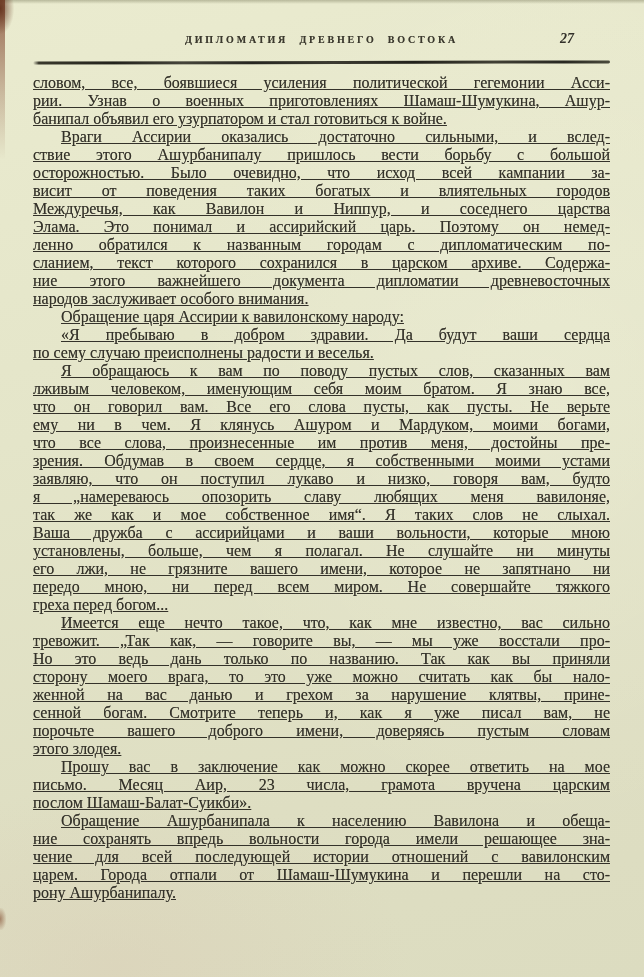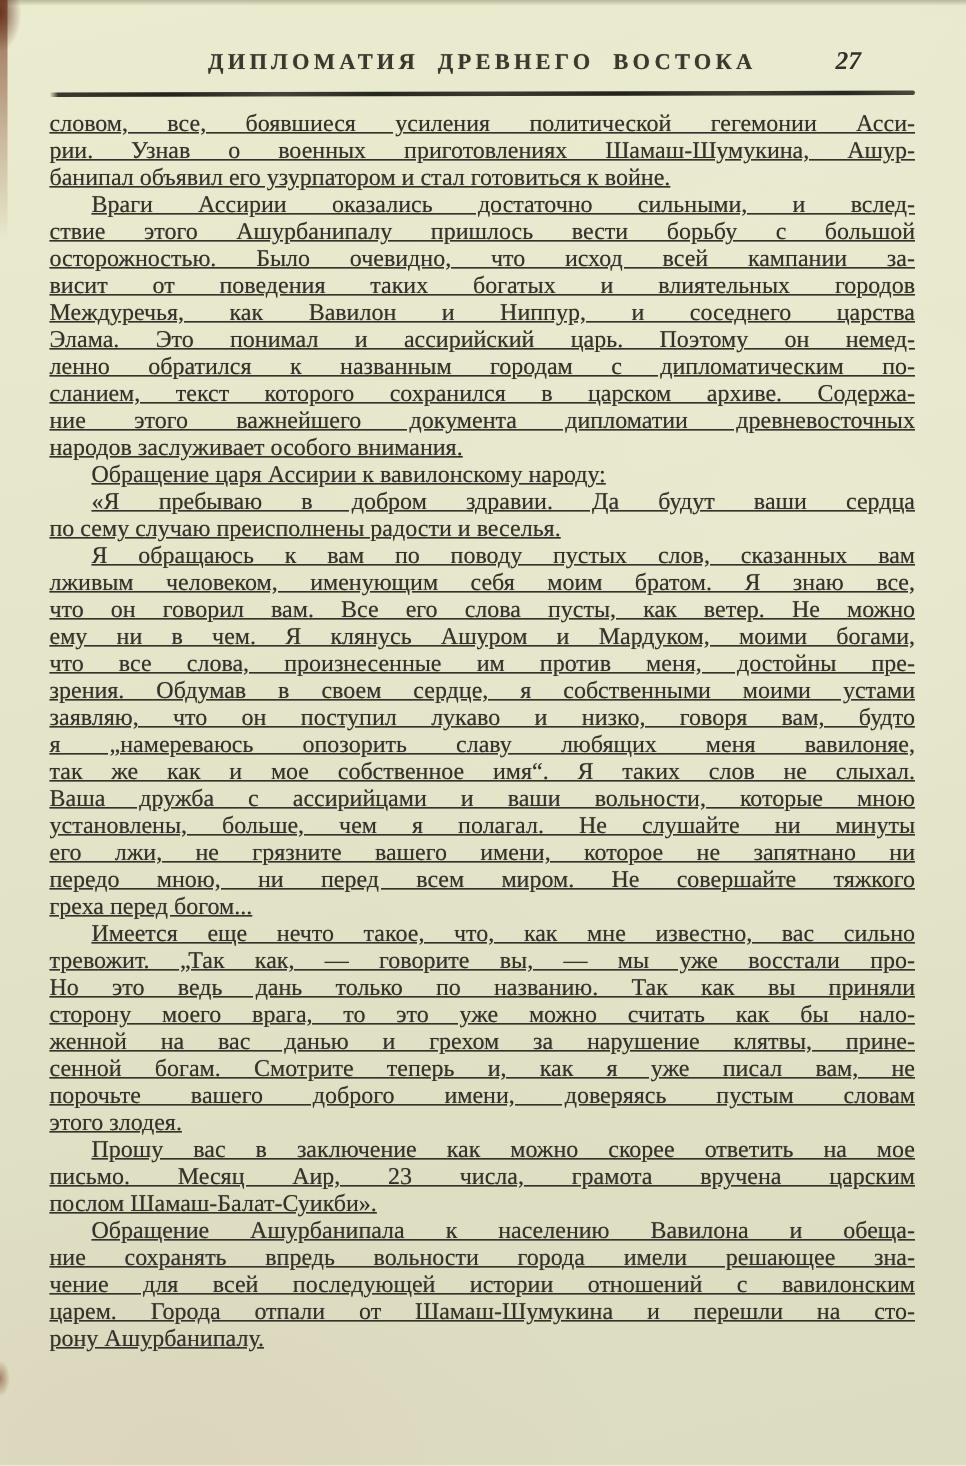--- a/index.html
+++ b/index.html
@@ -33,27 +33,27 @@
   .notch-stain {
     position: absolute; top: 908px; left: 0; width: 6px; height: 22px;
     background: radial-gradient(ellipse at 0% 50%, rgba(118,58,28,0.55), rgba(118,58,28,0) 78%);
   }
   
   .running-head {
     position: absolute; top: 34px; left: 33px; width: 577px; height: 20px;
   }
   .head-title {
     position: absolute; left: 0; right: 0; text-align: center;
-    font-size: 15px; font-weight: bold; letter-spacing: 2.8px; word-spacing: 6px;
+    font-size: 10px; font-weight: bold; letter-spacing: 2.8px; word-spacing: 6px;
     color: #3b392e;
     text-shadow: 0 0 0.5px rgba(52,50,40,0.55);
   }
   .page-num {
     position: absolute; right: 36px; top: -3px;
-    font-size: 17px; font-weight: bold; font-style: italic;
+    font-size: 14px; font-weight: bold; font-style: italic;
     color: #32302a;
   }
   .head-rule {
     position: absolute; top: 61px; left: 33px; width: 577px; height: 3px;
     background: linear-gradient(90deg,
       #55544400 0%, #3a392d 1%, #23231c 14%, #45443a 26%, #262620 38%,
       #3c3b31 52%, #22221b 66%, #403f34 80%, #282822 92%, #4a4a3c 100%);
     border-radius: 2px;
     transform: rotate(-0.12deg);
   }
@@ -101,21 +101,21 @@
       <div class="line">Элама. Это понимал и ассирийский царь. Поэтому он немед-</div>
       <div class="line">ленно обратился к названным городам с дипломатическим по-</div>
       <div class="line">сланием, текст которого сохранился в царском архиве. Содержа-</div>
       <div class="line">ние этого важнейшего документа дипломатии древневосточных</div>
       <div class="line last">народов заслуживает особого внимания.</div>
       <div class="line indent last">Обращение царя Ассирии к вавилонскому народу:</div>
       <div class="line indent">«Я пребываю в добром здравии. Да будут ваши сердца</div>
       <div class="line last">по сему случаю преисполнены радости и веселья.</div>
       <div class="line indent">Я обращаюсь к вам по поводу пустых слов, сказанных вам</div>
       <div class="line">лживым человеком, именующим себя моим братом. Я знаю все,</div>
-      <div class="line">что он говорил вам. Все его слова пусты, как ветер. Не можно</div>
+      <div class="line">что он говорил вам. Все его слова пусты, как пусты. Не верьте</div>
       <div class="line">ему ни в чем. Я клянусь Ашуром и Мардуком, моими богами,</div>
       <div class="line">что все слова, произнесенные им против меня, достойны пре-</div>
       <div class="line">зрения. Обдумав в своем сердце, я собственными моими устами</div>
       <div class="line">заявляю, что он поступил лукаво и низко, говоря вам, будто</div>
       <div class="line">я „намереваюсь опозорить славу любящих меня вавилоняе,</div>
       <div class="line">так же как и мое собственное имя“. Я таких слов не слыхал.</div>
       <div class="line">Ваша дружба с ассирийцами и ваши вольности, которые мною</div>
       <div class="line">установлены, больше, чем я полагал. Не слушайте ни минуты</div>
       <div class="line">его лжи, не грязните вашего имени, которое не запятнано ни</div>
       <div class="line">передо мною, ни перед всем миром. Не совершайте тяжкого</div>

